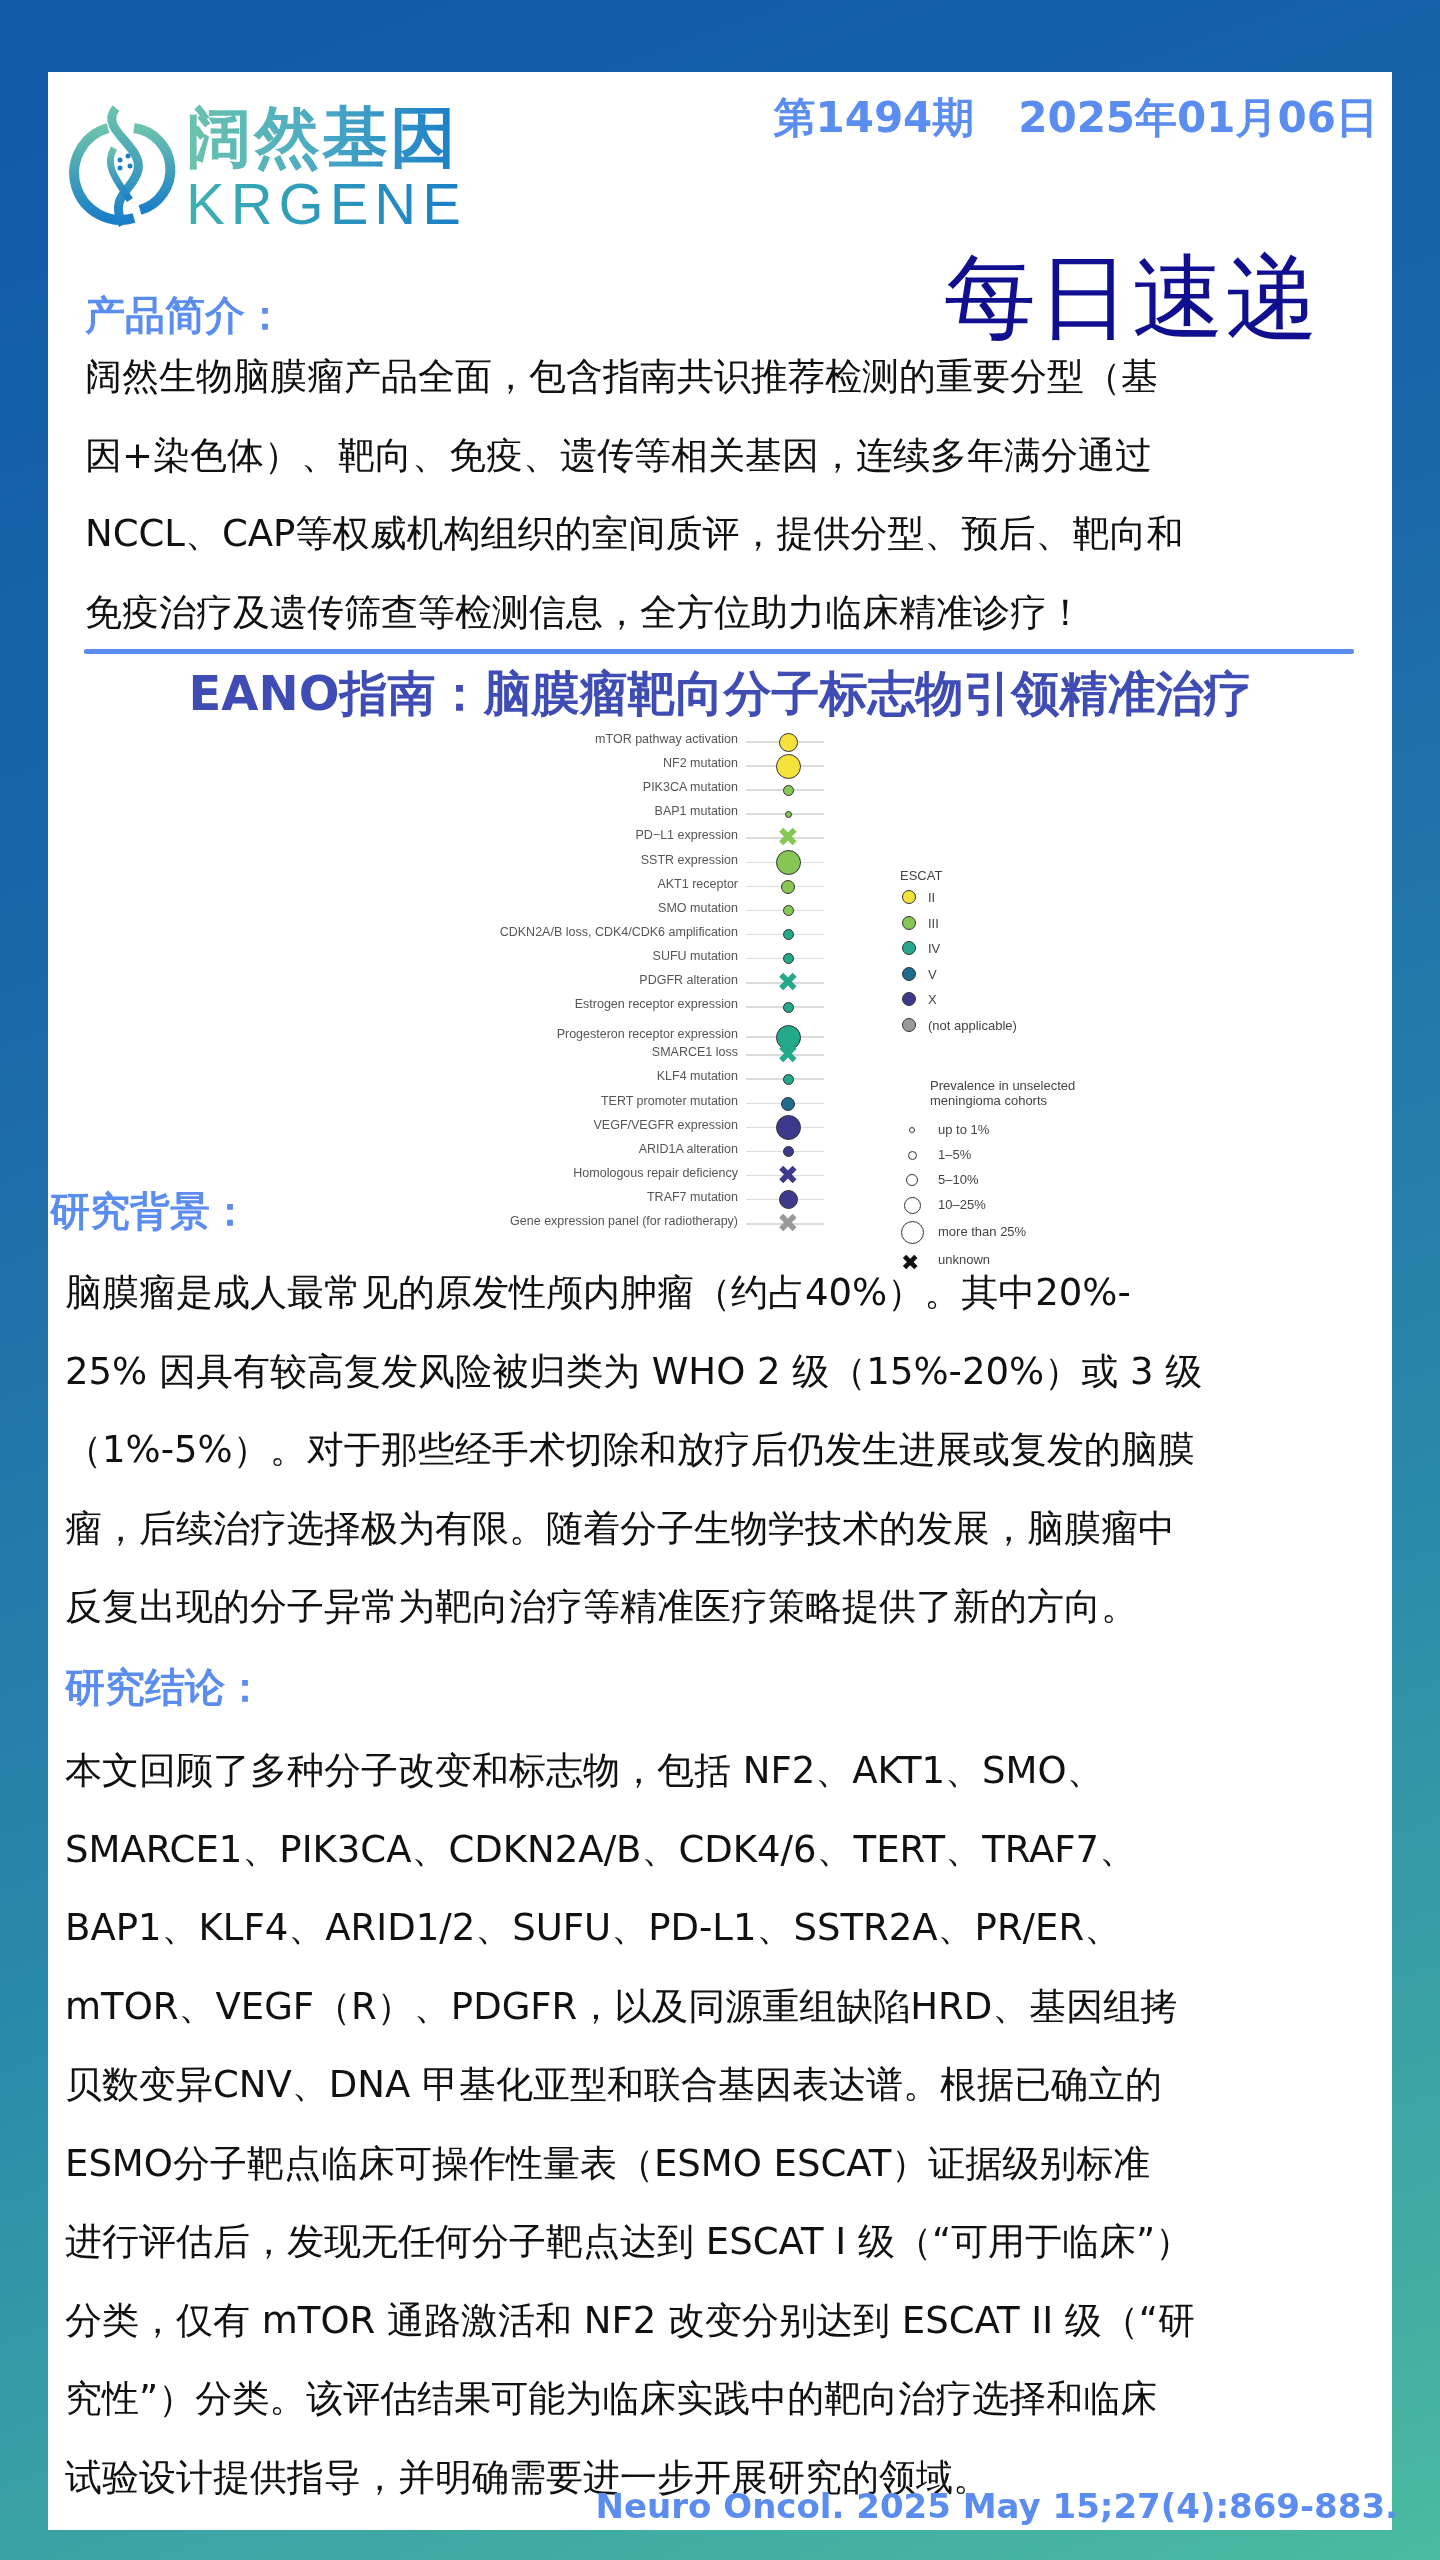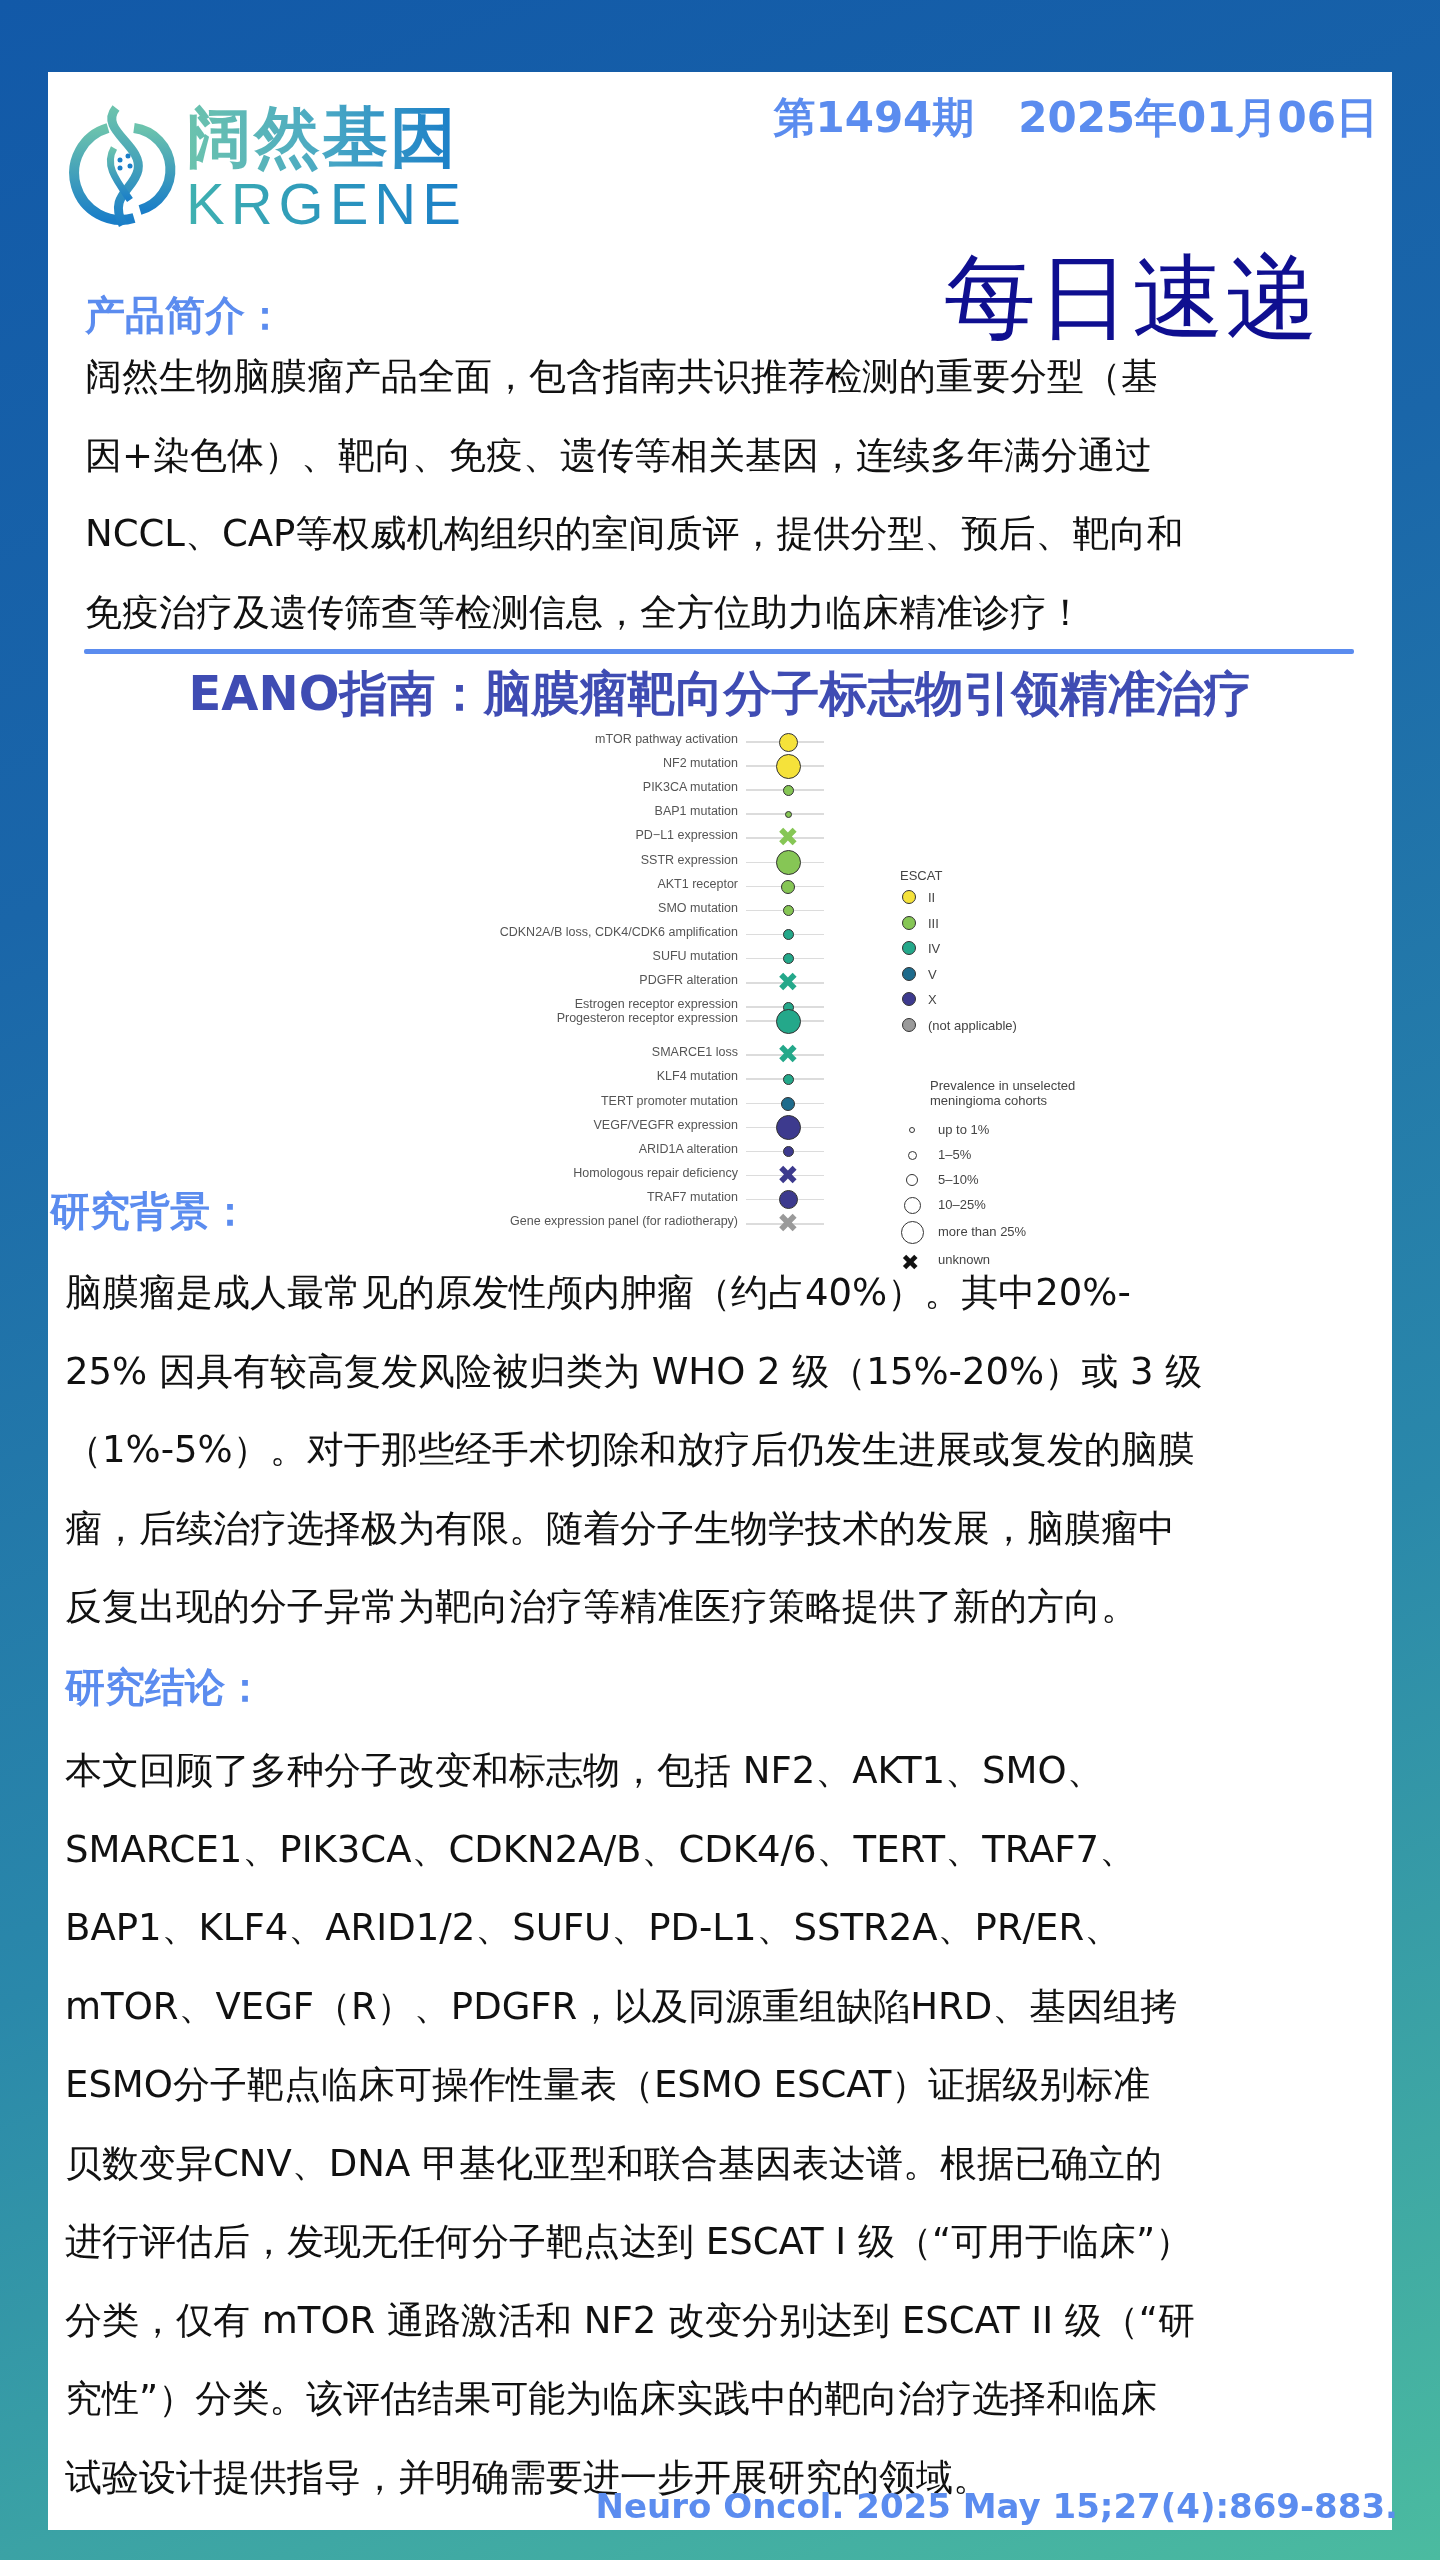--- a/index.html
+++ b/index.html
@@ -133,21 +133,21 @@
       <div class="row" style="top: 241px;">
         <span class="lab">PDGFR alteration</span>
         <div class="ln"></div>
         <span class="x" style="color: rgb(36, 168, 138); left: 329px;">✖</span>
       </div>
       <div class="row" style="top: 265.1px;">
         <span class="lab">Estrogen receptor expression</span>
         <div class="ln"></div>
         <div class="dot" style="width: 11px; height: 11px; left: 334.5px; top: 6.5px; background: rgb(36, 168, 138);"></div>
       </div>
-      <div class="row" style="top: 279px;">
+      <div class="row" style="top: 295px;">
         <span class="lab">Progesteron receptor expression</span>
         <div class="ln"></div>
         <div class="dot" style="width: 25px; height: 25px; left: 327.5px; top: -0.5px; background: rgb(36, 168, 138);"></div>
       </div>
       <div class="row" style="top: 313.3px;">
         <span class="lab">SMARCE1 loss</span>
         <div class="ln"></div>
         <span class="x" style="color: rgb(36, 168, 138); left: 329px;">✖</span>
       </div>
       <div class="row" style="top: 337.4px;">
@@ -221,22 +221,22 @@
     <div>瘤，后续治疗选择极为有限。随着分子生物学技术的发展，脑膜瘤中</div>
     <div>反复出现的分子异常为靶向治疗等精准医疗策略提供了新的方向。</div>
   </div>
 
   <div class="abs sec-h" style="left:17px; top:1588px;">研究结论：</div>
   <div class="abs para" style="left:17px; top:1660px;">
     <div>本文回顾了多种分子改变和标志物，包括 NF2、AKT1、SMO、</div>
     <div>SMARCE1、PIK3CA、CDKN2A/B、CDK4/6、TERT、TRAF7、</div>
     <div>BAP1、KLF4、ARID1/2、SUFU、PD-L1、SSTR2A、PR/ER、</div>
     <div>mTOR、VEGF（R）、PDGFR，以及同源重组缺陷HRD、基因组拷</div>
+    <div>贝数变异CNV、DNA 甲基化亚型和联合基因表达谱。根据已确立的</div>
     <div>ESMO分子靶点临床可操作性量表（ESMO ESCAT）证据级别标准</div>
-    <div>贝数变异CNV、DNA 甲基化亚型和联合基因表达谱。根据已确立的</div>
     <div>进行评估后，发现无任何分子靶点达到 ESCAT I 级（“可用于临床”）</div>
     <div>分类，仅有 mTOR 通路激活和 NF2 改变分别达到 ESCAT II 级（“研</div>
     <div>究性”）分类。该评估结果可能为临床实践中的靶向治疗选择和临床</div>
     <div>试验设计提供指导，并明确需要进一步开展研究的领域。</div>
   </div>
 
   <div class="abs cite">Neuro Oncol. 2025 May 15;27(4):869-883.</div>
 </div>
 
 </body></html>

